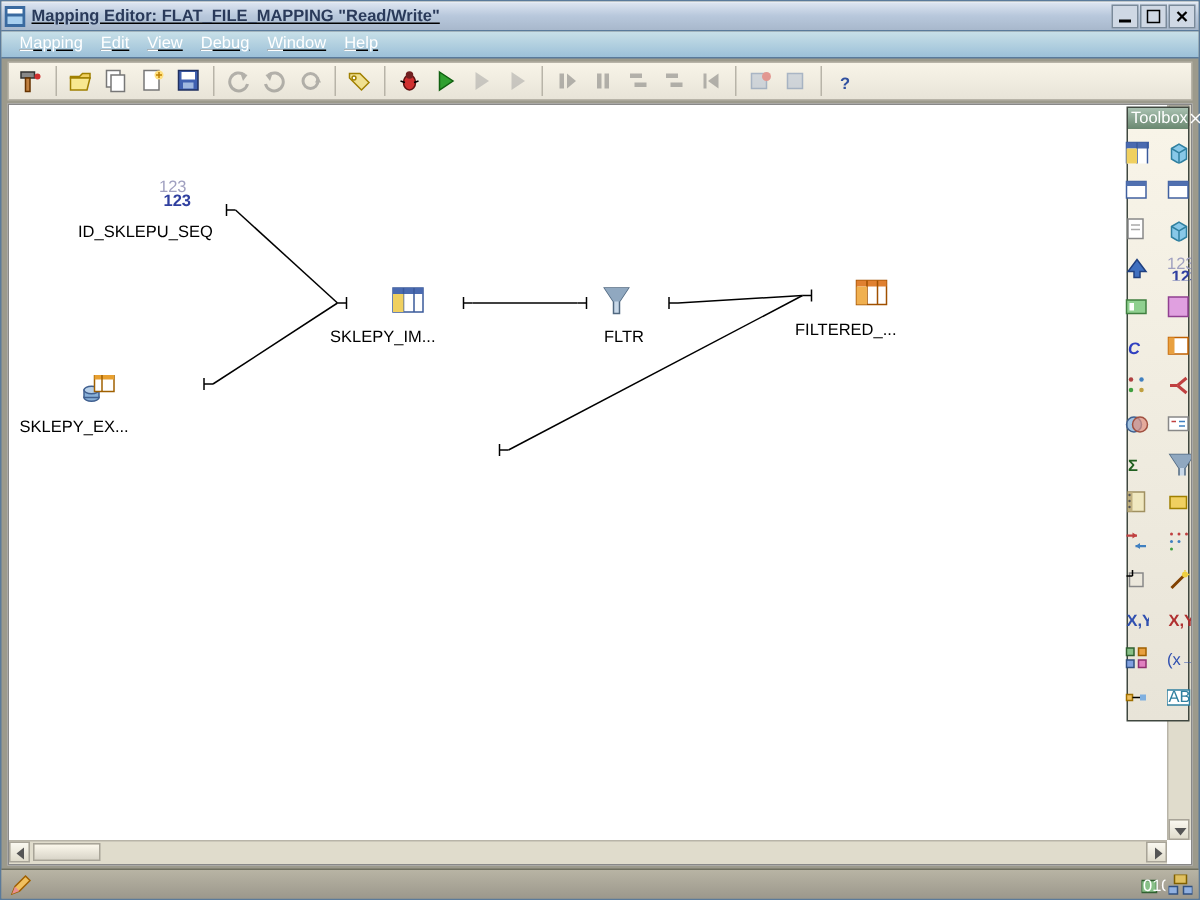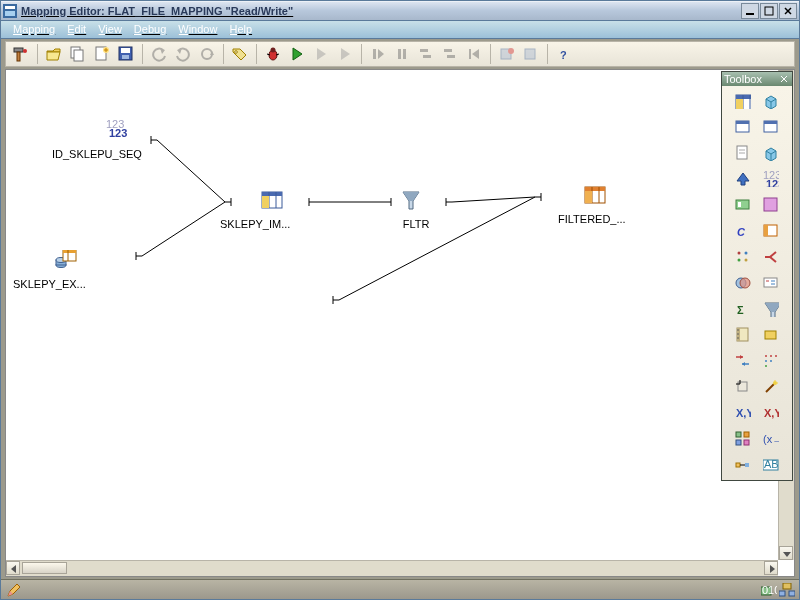--- a/index.html
+++ b/index.html
@@ -21,21 +21,21 @@
   .canvas-frame { position: absolute; inset: 0; background: #fff; border: 1px solid #888; }
   .canvas-inner { position: absolute; left: 0; top: 0; right: 16px; bottom: 16px; overflow: hidden; background: #fff; }
   .scroll-v { position: absolute; right: 0; top: 0; bottom: 16px; width: 16px; background: #e0dccc; border-left: 1px solid #b8b4a8; }
   .scroll-h { position: absolute; left: 0; bottom: 0; right: 16px; height: 16px; background: #e0dccc; border-top: 1px solid #b8b4a8; }
   .scroll-btn { width: 14px; height: 14px; background: linear-gradient(#faf8f0,#e0dccc); border: 1px solid #a8a498; position: absolute; }
   .thumb { position: absolute; background: linear-gradient(#fcf8ec,#d8d4c8); border: 1px solid #a8a498; }
   .node { position: absolute; text-align: center; font-size: 11px; color: #000; }
   .node-label { margin-top: 2px; white-space: nowrap; }
   .conn-cap { stroke:#000; stroke-width:1; }
   
-  .toolbox { position: absolute; right: 2px; top: 2px; width: 72px; background: linear-gradient(#88a890,#6a8870); border: 1px solid #404840; }
+  .toolbox { position: absolute; right: 2px; top: 2px; width: 42px; background: linear-gradient(#88a890,#6a8870); border: 1px solid #404840; }
   .toolbox-titlebar { height: 14px; background: linear-gradient(#a8c0b0,#6a8870); display: flex; align-items: center; padding: 0 2px; color: #fff; font-size: 10px; }
   .toolbox-titlebar .x { margin-left: auto; width: 12px; height: 12px; display: flex; align-items:center; justify-content:center; cursor:default;}
   .toolbox-body { background: linear-gradient(#f8f4e8,#e8e4d8); padding: 3px 2px; display: grid; grid-template-columns: repeat(2,26px); gap: 2px; justify-content:center; }
   .palette-item { width: 26px; height: 24px; display: flex; align-items:center; justify-content:center; border: 1px solid transparent; }
   .statusbar { height: 20px; background: linear-gradient(#b8b4a4,#9c988c); border-top: 1px solid #707060; display: flex; align-items: center; padding: 0 6px; }
   .status-icon { width: 14px; height: 14px; }
   svg { display: block; }
 </style>
 </head>
 <body>
@@ -281,21 +281,21 @@
           <div class="node" style="left: 395px; top: 120px;"><div style="display: inline-block;"><svg width="30" height="24">
                 <path d="M2 2 h16 L12 11 v8 h-4 v-8 Z" fill="#c8d8e8" stroke="#506880"></path>
                 <path d="M2 2 h16 L12 11 h-4 Z" fill="#90a8c0"></path>
               </svg></div><div class="node-label" style="position: relative; left: 0px;">FLTR</div></div>
           <div class="node" style="left: 545px; top: 115px;"><div style="display: inline-block;"><svg width="30" height="24">
                 <rect x="1" y="2" width="20" height="16" fill="#fff" stroke="#a05000"></rect>
                 <rect x="1" y="2" width="20" height="4" fill="#e08030"></rect>
                 <line x1="8" y1="2" x2="8" y2="18" stroke="#a05000"></line>
                 <line x1="15" y1="2" x2="15" y2="18" stroke="#a05000"></line>
                 <rect x="1" y="6" width="7" height="12" fill="#f0b050"></rect>
-              </svg></div><div class="node-label" style="position: relative; left: -21px; margin-left: 28px;">FILTERED_...</div></div>
+              </svg></div><div class="node-label" style="position: relative; left: -21px;">FILTERED_...</div></div>
         </div>
       <div class="scroll-v">
         <div class="scroll-btn" style="top:0;left:0;">
             <svg width="14" height="14">
               <polygon points="7,4 3,9 11,9" fill="#555"></polygon>
             </svg>
           </div>
         <div class="thumb" style="top:16px;left:1px;width:12px;height:40px;"></div>
         <div class="scroll-btn" style="bottom:0;left:0;">
             <svg width="14" height="14">

